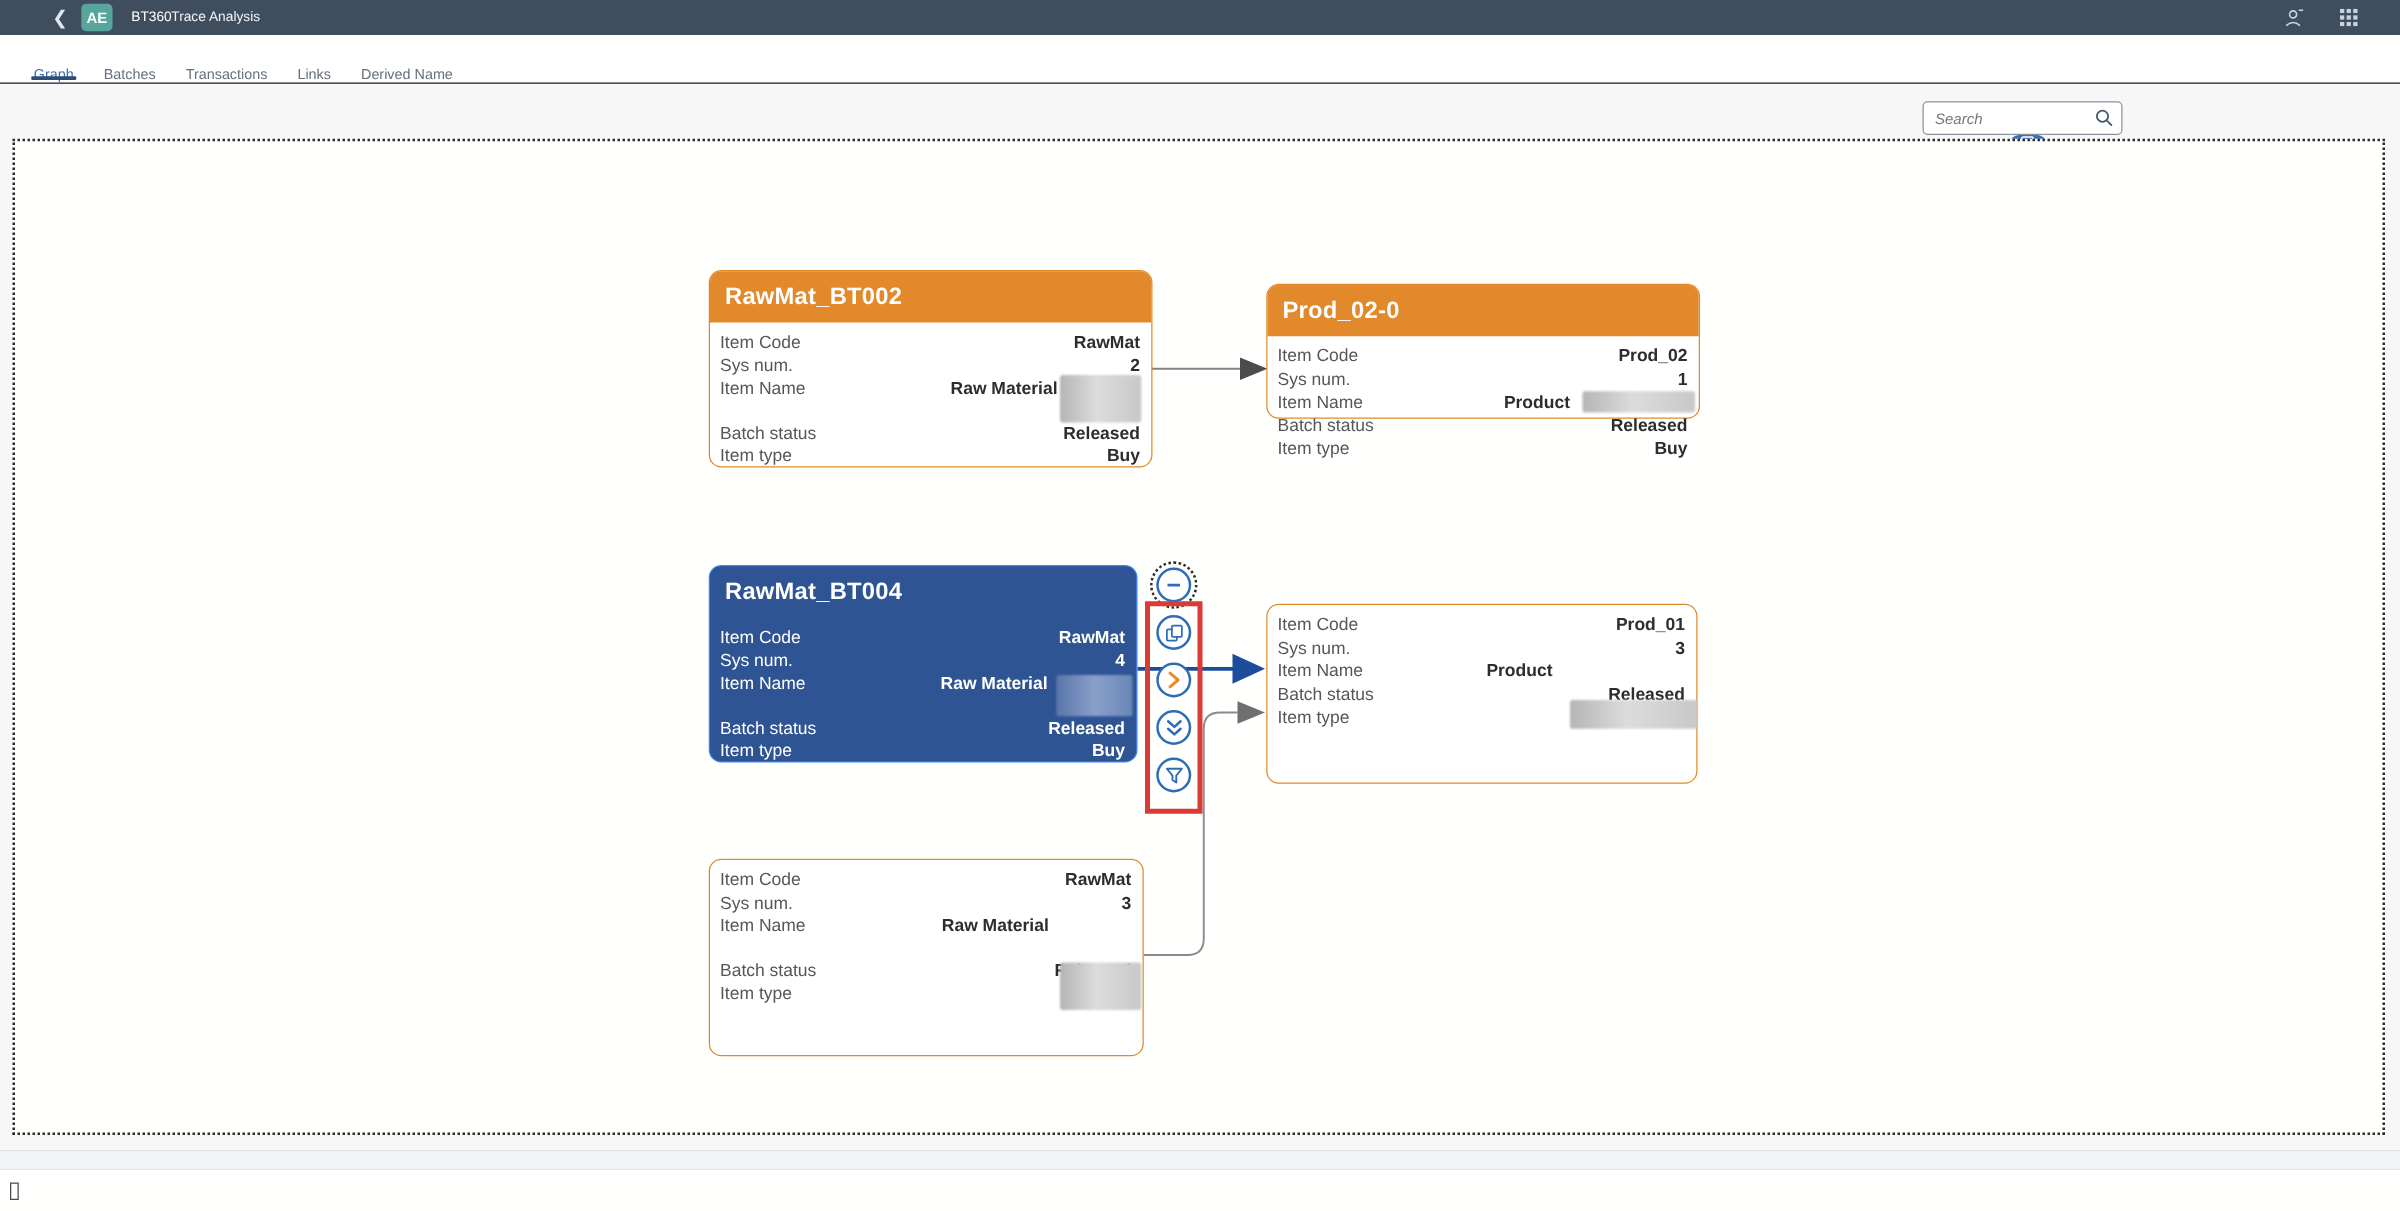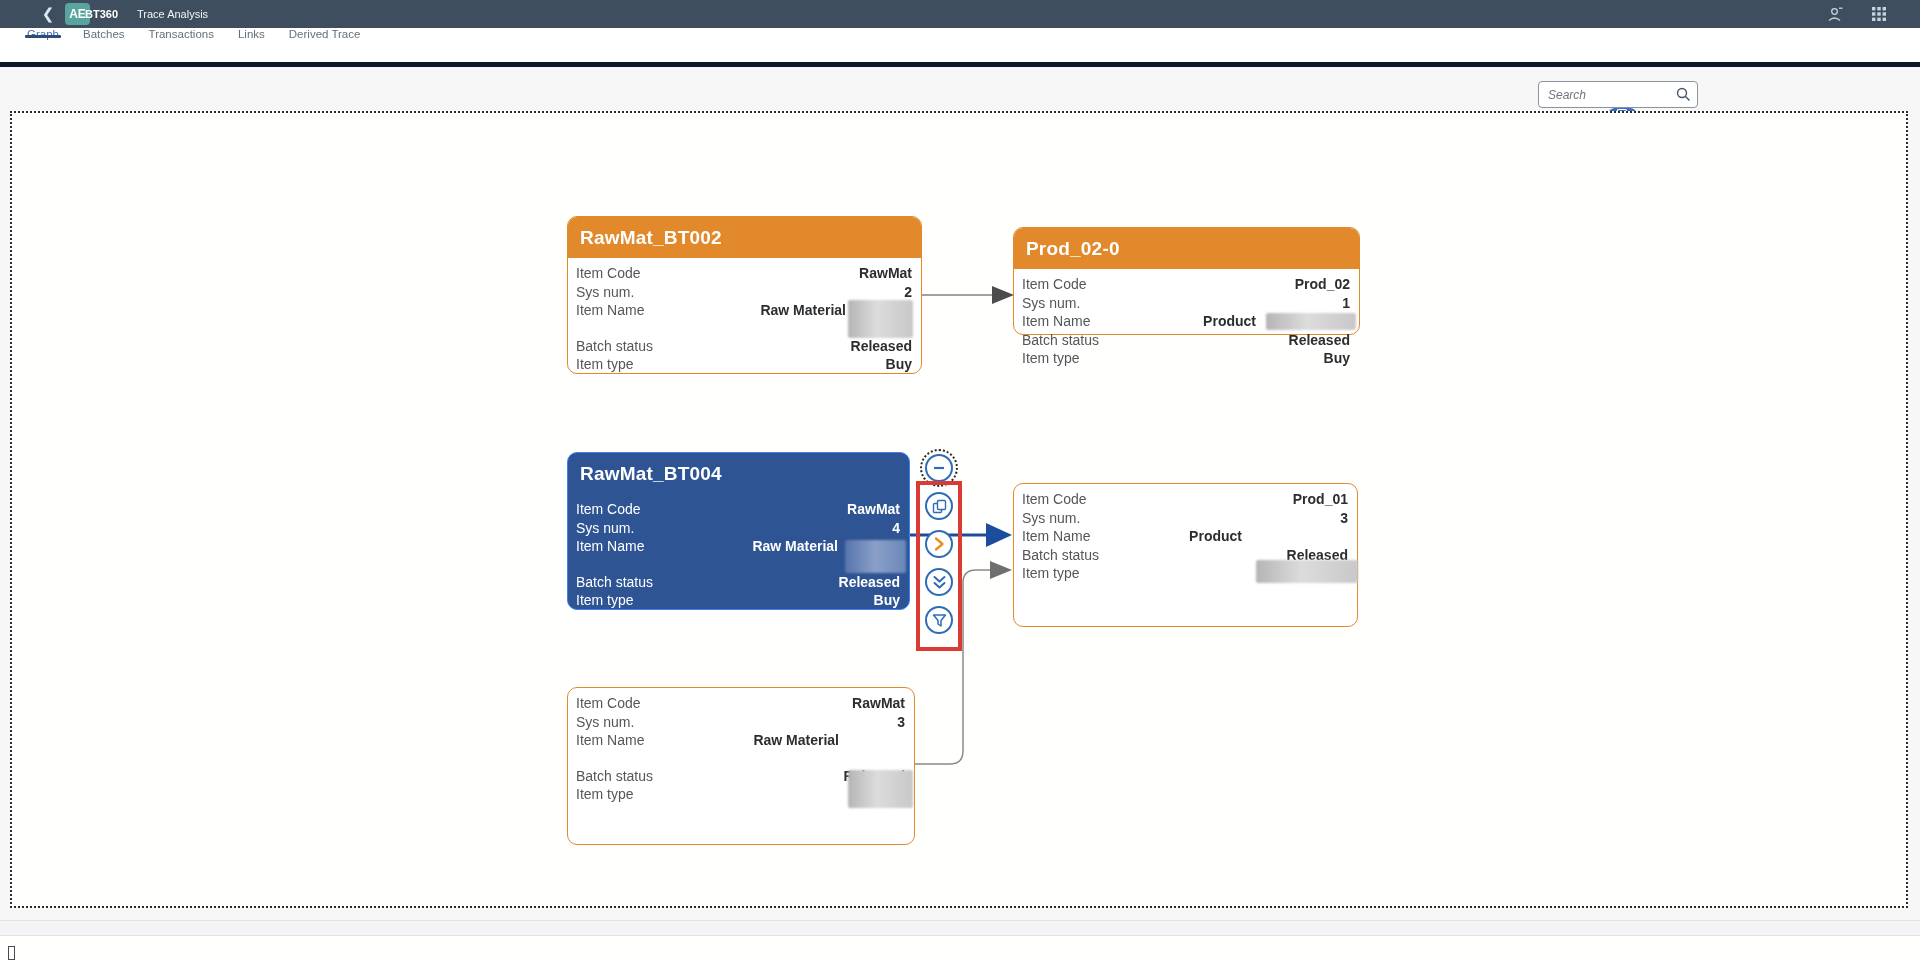--- a/index.html
+++ b/index.html
@@ -6,28 +6,28 @@
   html,body { width:1920px; height:969px; font-family:"Liberation Sans", sans-serif; }
   .page { position:relative; width:1920px; height:969px; background:#f7f7f8; overflow:hidden; }
 
   
   .shellbar { position:absolute; left:0; top:0; width:1920px; height:28px; background:#3f4e5e;
               display:flex; align-items:center; }
   .back-btn { position:absolute; left:38px; top:0; height:28px; width:20px; display:flex; align-items:center; justify-content:center;
               color:#dfe8f2; font-size:15px; cursor:pointer; }
   .logo { position:absolute; left:65px; top:3px; width:25px; height:22px; border-radius:4px; background:#57a59d;
           color:#fff; font-weight:bold; font-size:12px; display:flex; align-items:center; justify-content:center; }
-  .product { position:absolute; left:85px; top:0; height:41px; line-height:28px; color:#fff; font-weight:bold; font-size:11px; }
+  .product { position:absolute; left:105px; top:0; height:41px; line-height:28px; color:#fff; font-weight:normal; font-size:11px; }
   .subtitle { position:absolute; left:137px; top:0; height:28px; line-height:28px; color:#f2f5f8; font-size:11px; }
   .shell-icons { position:absolute; right:32px; top:0; height:28px; display:flex; align-items:center; gap:28px; }
   .shell-icons svg { display:block; cursor:pointer; }
 
   
   .tabbar { position:absolute; left:0; top:28px; width:1920px; height:39px; background:#ffffff;
-            border-bottom:5px solid #0f172a; display:flex; align-items:flex-start; padding-left:27px; gap:24px; }
+            border-bottom:1px solid #0f172a; display:flex; align-items:flex-end; padding-left:27px; gap:24px; }
   .tab { position:relative; display:flex; align-items:center; font-size:11.5px; color:#65707c; cursor:pointer; }
   .tab.active { color:#3e70b4; }
   .tab.active::after { content:""; position:absolute; left:-2px; right:-2px; bottom:2px; height:3px; background:#2e4d72; border-radius:1px; }
 
   
   .toolbar { position:absolute; left:1538px; top:81px; height:28px; display:flex; align-items:center;flex-direction:column; }
   .searchbox { position:relative; width:160px; height:27px; }
   .searchbox input { width:160px; height:27px; border:1px solid #8b949e; border-radius:4px; background:#fff;
                      font-family:"Liberation Sans", sans-serif; font-size:12px; font-style:italic; color:#41566e;
                      padding:0 26px 0 9px; outline:none; }
@@ -106,21 +106,21 @@
           <rect x="10.6" y="10.6" width="3.4" height="3.4"></rect>
       </svg>
     </div>
   </header>
 
   <nav class="tabbar">
     <div class="tab active">Graph</div>
     <div class="tab">Batches</div>
     <div class="tab">Transactions</div>
     <div class="tab">Links</div>
-    <div class="tab">Derived Trace</div>
+    <div class="tab">Derived Name</div>
   </nav>
 
   <div class="toolbar">
     <div class="searchbox">
       <input type="text" placeholder="Search" style="">
       <svg class="mag" width="15" height="15" viewBox="0 0 15 15" fill="none" stroke="#41566e" stroke-width="1.4">
         <circle cx="6" cy="6" r="4.5"></circle>
           <line x1="9.5" y1="9.5" x2="13.5" y2="13.5"></line>
       </svg>
     </div>

